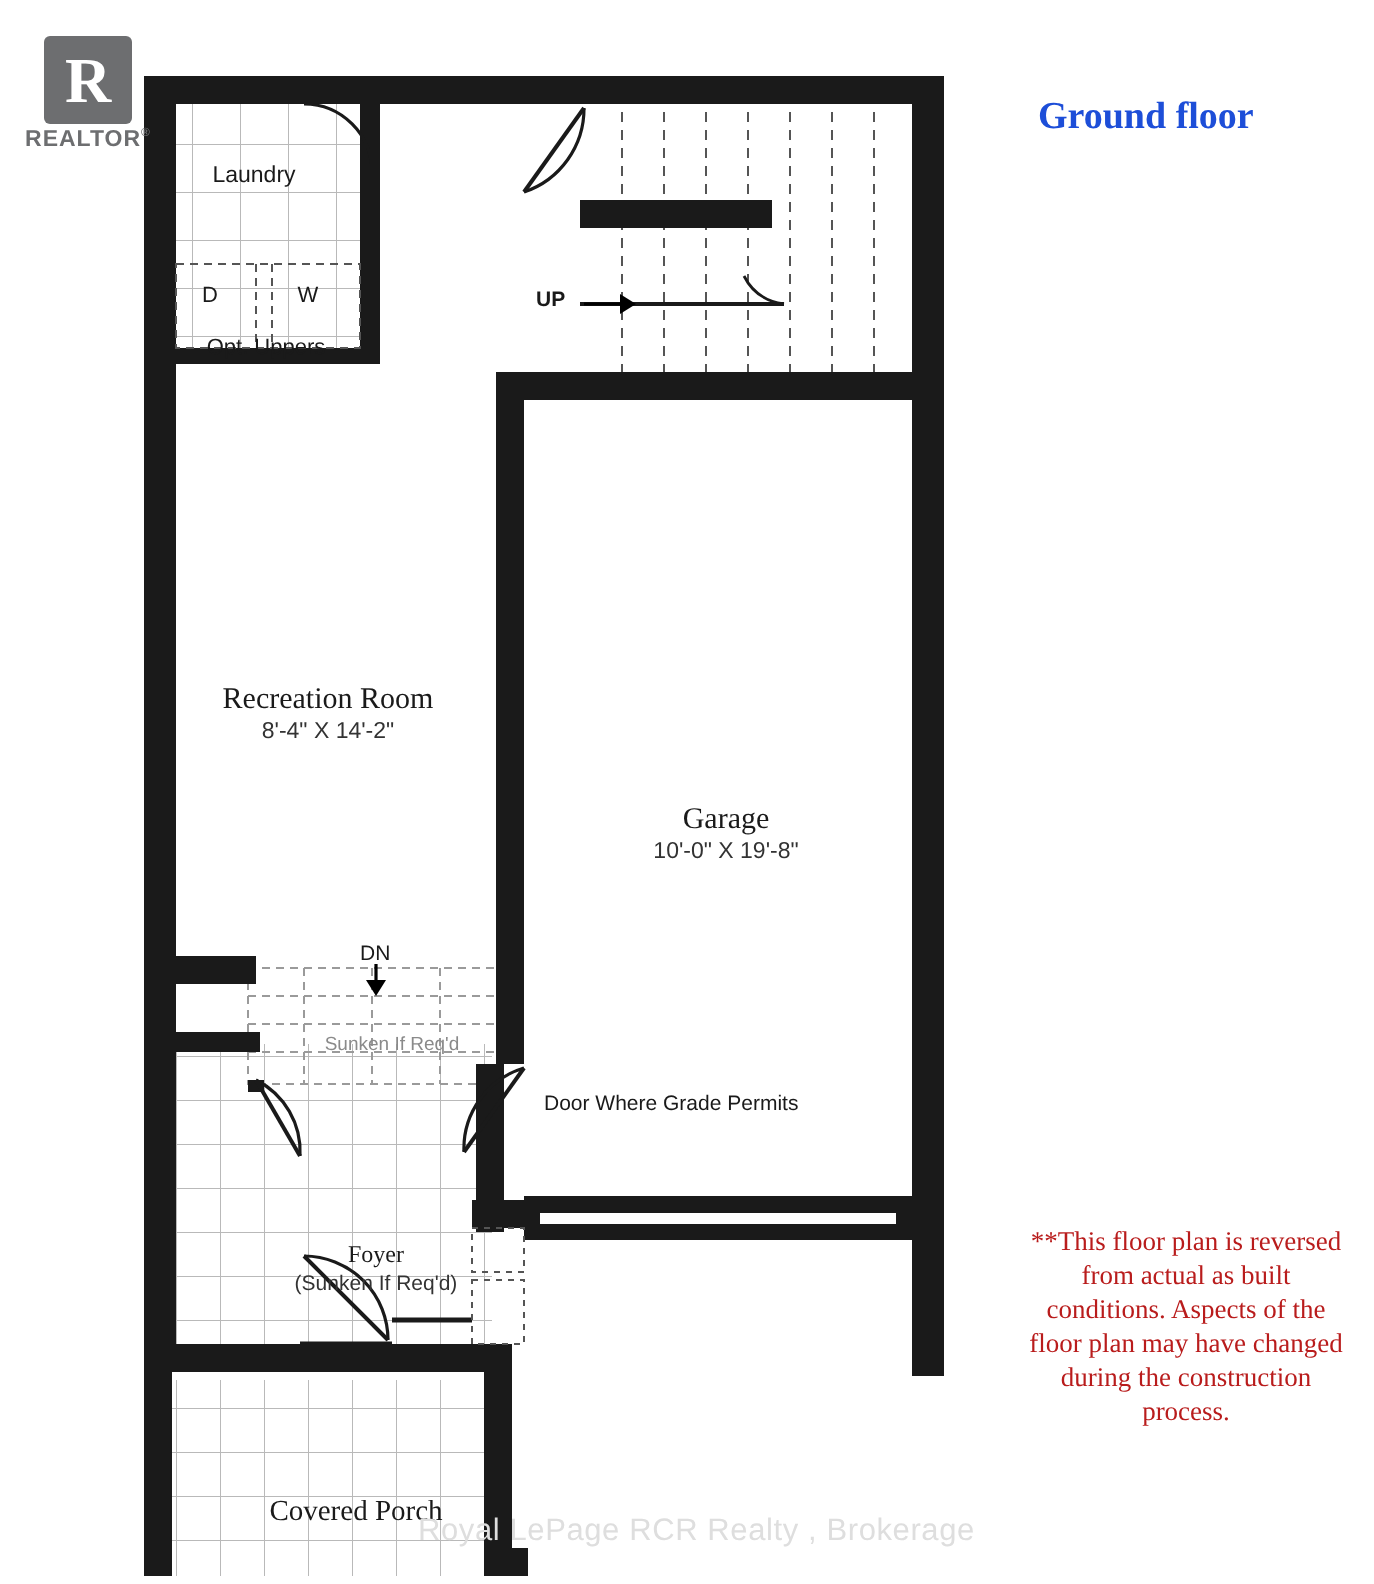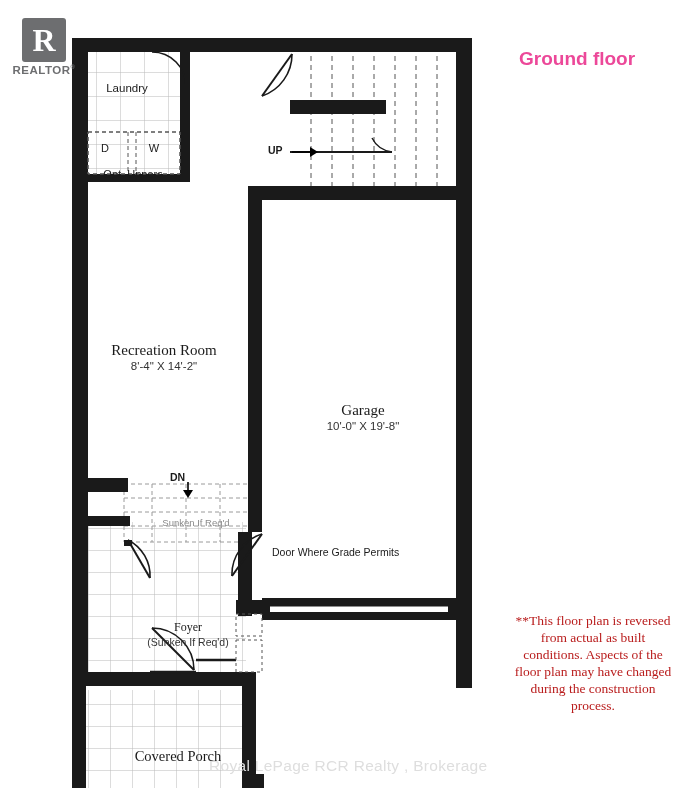--- a/index.html
+++ b/index.html
@@ -63,24 +63,24 @@
   }
   .realtor-word sup {
     font-size: 6px;
     vertical-align: super;
   }
   
   .floor-title {
     position: absolute;
     left: 519px;
     top: 48px;
-    font-family: Liberation Sans, sans-serif;
+    font-family: Liberation Serif, serif;
     font-weight: bold;
     font-size: 19px;
-    color: #ec4899;
+    color: #1d4ed8;
     white-space: nowrap;
   }
   
   .disclaimer {
     position: absolute;
     left: 512px;
     top: 612px;
     width: 162px;
     text-align: center;
     font-family: "Liberation Serif", serif;
@@ -123,21 +123,21 @@
   .lbl-garage { left: 296px; top: 378px; width: 134px; }
   .lbl-garage .name { font-size: 15px; }
   .lbl-foyer { left: 128px; top: 596px; width: 120px; }
   .lbl-foyer .name { font-size: 12px; font-weight: normal; }
   .lbl-foyer .dim { font-size: 10.5px; }
   .lbl-laundry { left: 96px; top: 82px; width: 62px; font-size: 11.5px; font-family:"Liberation Sans",sans-serif;}
   .lbl-optuppers { left: 90px; top: 168px; width: 86px; font-size: 11px; font-family:"Liberation Sans",sans-serif;}
   .lbl-d { left: 96px; top: 142px; width: 18px; font-size: 11px; }
   .lbl-w { left: 144px; top: 142px; width: 20px; font-size: 11px; }
   .lbl-up { left: 268px; top: 144px; font-size: 10.5px; font-weight: bold; text-align: center; }
-  .lbl-dn { left: 170px; top: 471px; font-size: 10.5px; font-weight: bold; }
+  .lbl-dn { left: 180px; top: 471px; font-size: 10.5px; font-weight: normal; }
   .lbl-steps {
     left: 160px; top: 517px; width: 72px;
     font-size: 9.5px; color: #8a8a8a; line-height: 11px;
   }
   .lbl-door-grade {
     left: 272px; top: 546px; width: 80px;
     font-size: 10.5px; text-align: right; line-height: 13px;
   }
   .lbl-porch {
     left: 130px; top: 723px; width: 96px;

